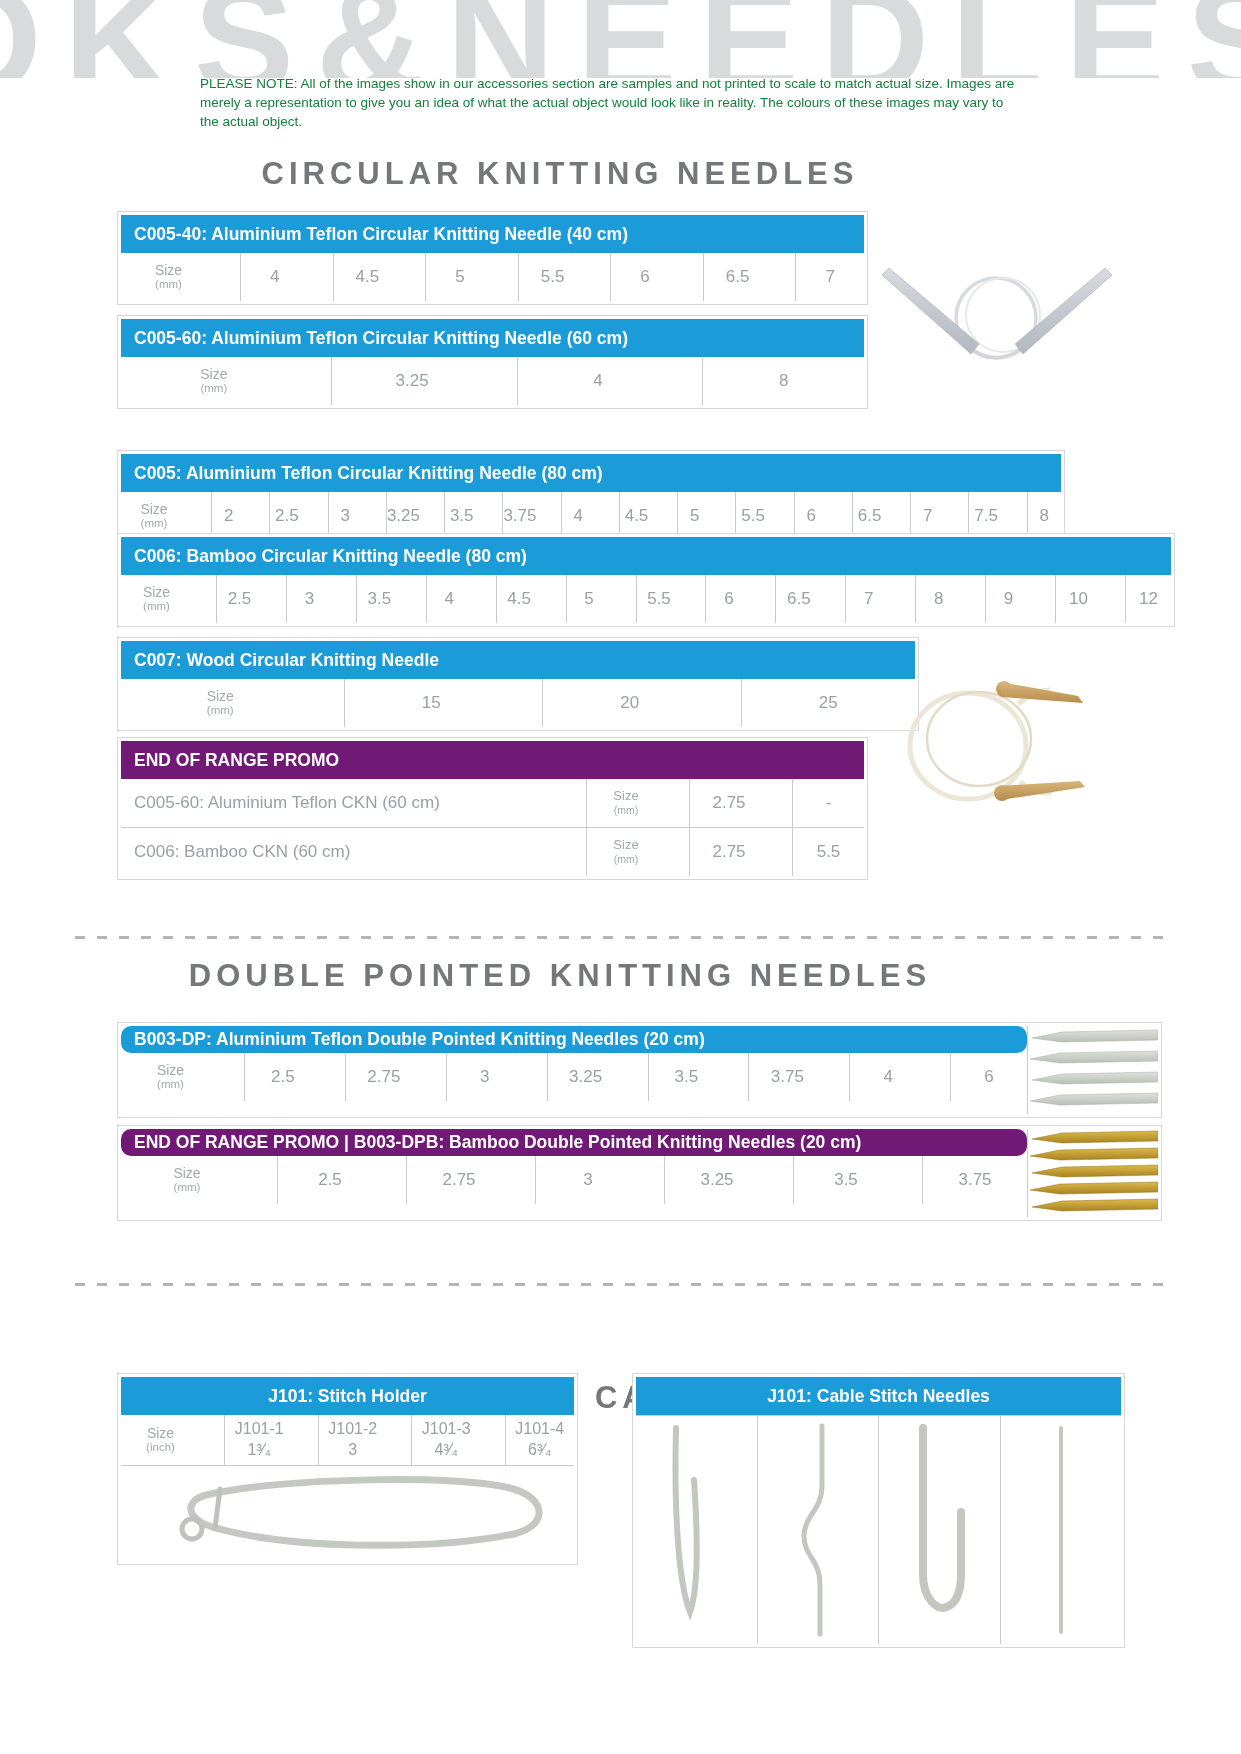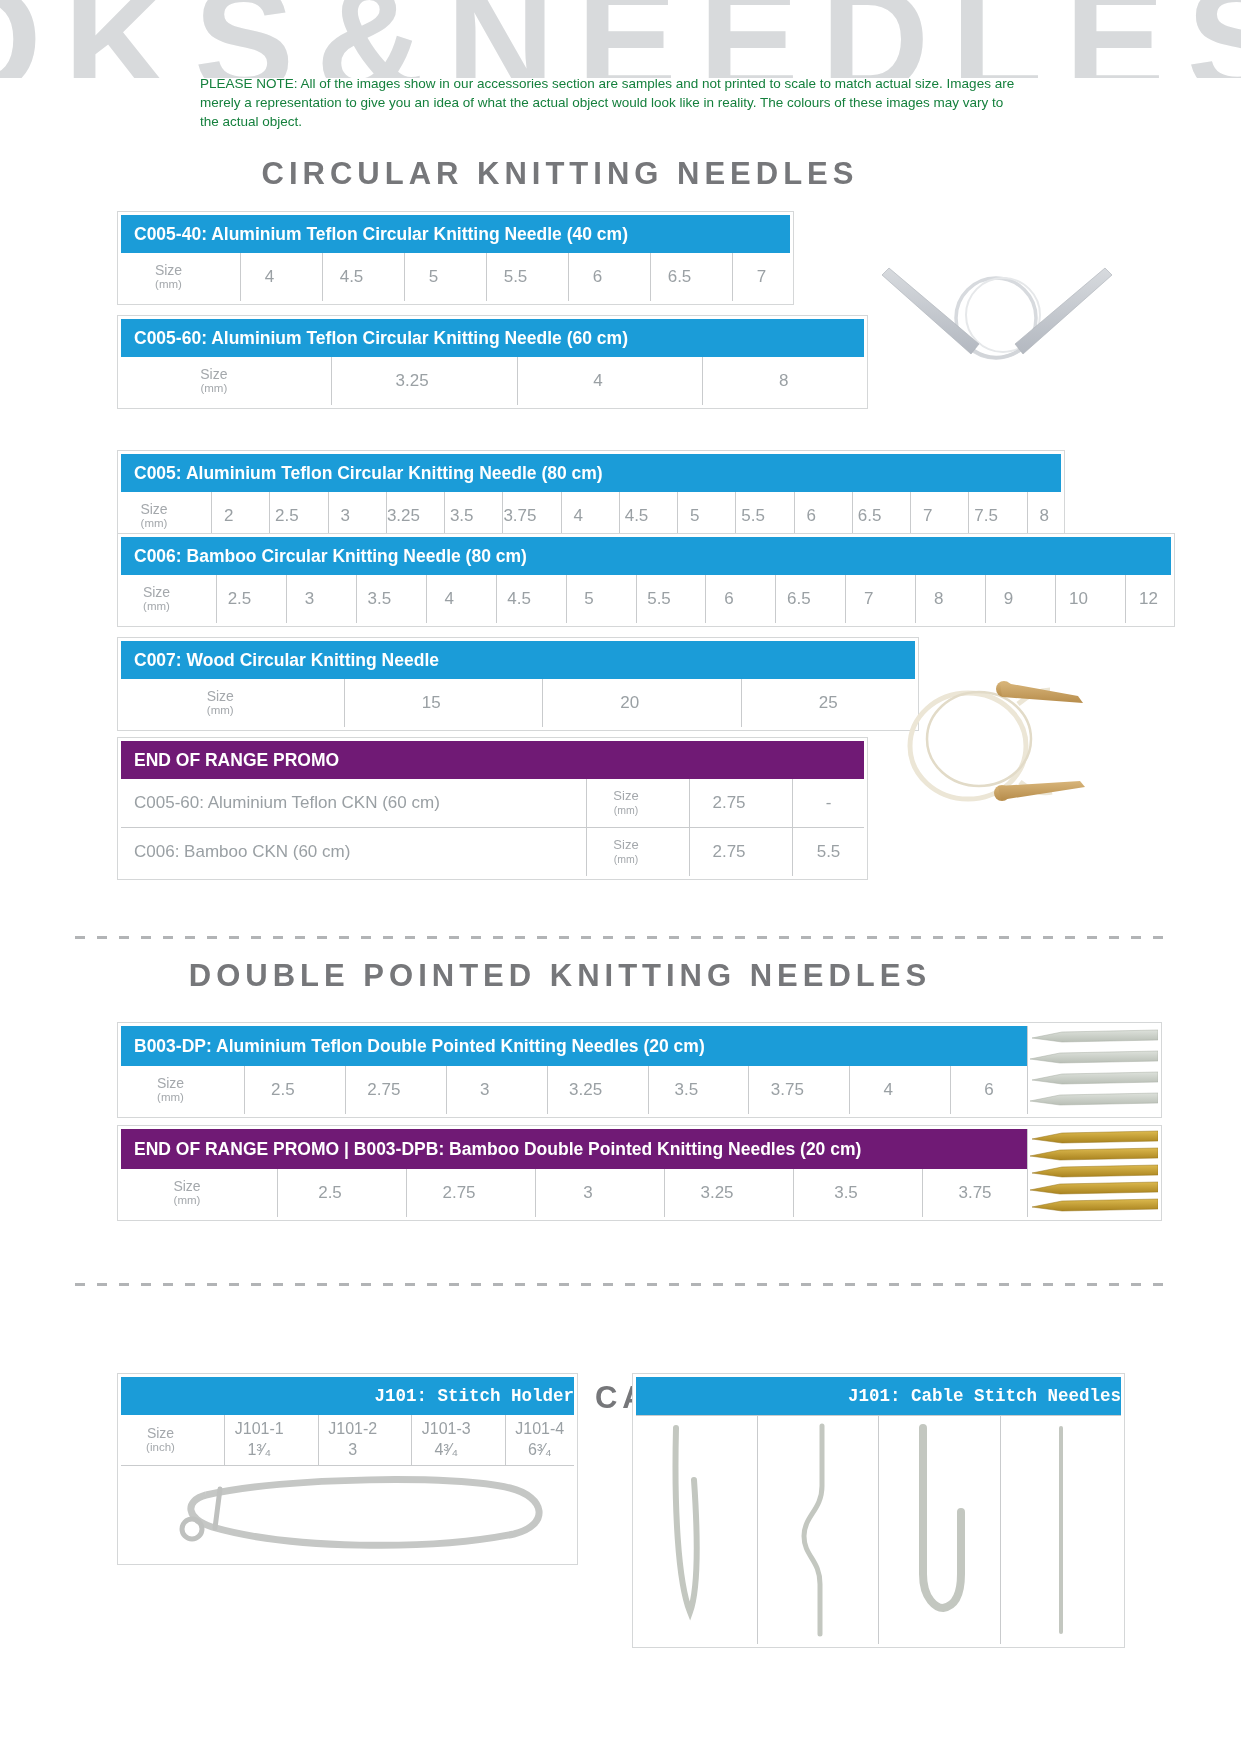--- a/index.html
+++ b/index.html
@@ -16,23 +16,23 @@
         color:#15803d;margin:0;}
 
   
   .hd{position:absolute;left:0;width:1120px;text-align:center;font-weight:bold;color:#76777a;
       font-size:31px;letter-spacing:5px;margin:0;}
 
   
   .tblframe{position:absolute;border:1px solid #d5d7d8;padding:3px;background:#fff;box-sizing:border-box;}
   .thead{background:#1b9cd8;color:#fff;font-weight:bold;font-size:17.5px;display:flex;
          align-items:center;padding-left:13px;height:38px;}
-  .thead.h40{height:40px;}
+  .thead.h40{height:27px;border-radius:10px;}
   .thead.dark{background:#701a75;}
-  .thead.center{justify-content:flex-end;padding-left:0;font-family:Liberation Mono, monospace;}
+  .thead.center{justify-content:center;padding-left:0;}
   .trow{display:flex;gap:24px;}
   .trow + .trow{border-top:1px solid #c9cbcd;}
   .cell{flex:1;min-width:0;display:flex;flex-direction:column;justify-content:center;align-items:center;
         height:48px;font-size:17px;color:#9aa0a4;border-left:1px solid #c9cbcd;box-sizing:border-box;}
   .trow .cell:first-child{border-left:none;}
   .h50 .cell{height:50px;}
   .label .lt{font-size:14px;line-height:1.15;color:#a4a8ac;}
   .label .lb{font-size:11.5px;line-height:1.2;color:#a4a8ac;}
   .label.sm .lt{font-size:13px;}
   .label.sm .lb{font-size:10.5px;}
@@ -62,21 +62,21 @@
 <div class="page">
 
   <div class="wmclip">
     <div class="wm">OKS&amp;NEEDLES</div>
   </div>
 
   <p class="note">PLEASE NOTE: All of the images show in our accessories section are samples and not printed to scale to match actual size. Images are merely a representation to give you an idea of what the actual object would look like in reality. The colours of these images may vary to the actual object.</p>
 
   <h1 class="hd" style="top:156px;">CIRCULAR KNITTING NEEDLES</h1>
 
-  <div class="tblframe" style="left:117px;top:211px;width:677px;">
+  <div class="tblframe" style="left:117px;top:211px;width:751px;">
     <div class="thead">
       <span>C005-40: Aluminium Teflon Circular Knitting Needle (40 cm)</span>
     </div>
     <div class="trow">
       <div class="cell label" style="flex:0 0 95px;">
         <span class="lt">Size</span>
         <span class="lb">(mm)</span>
       </div>
     <div class="cell val">4</div>
         <div class="cell val">4.5</div>

